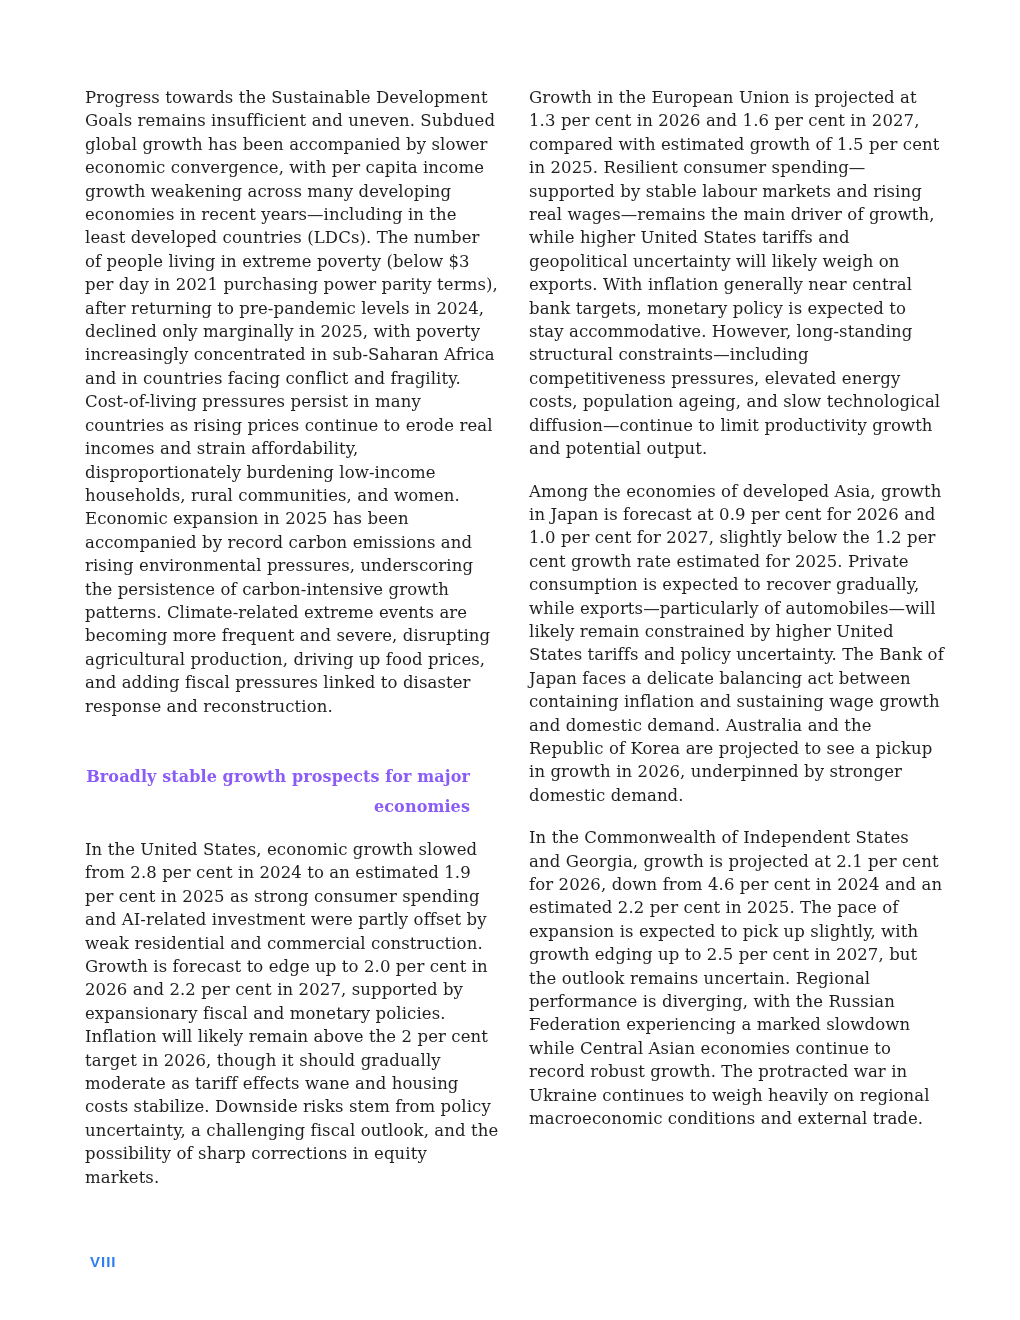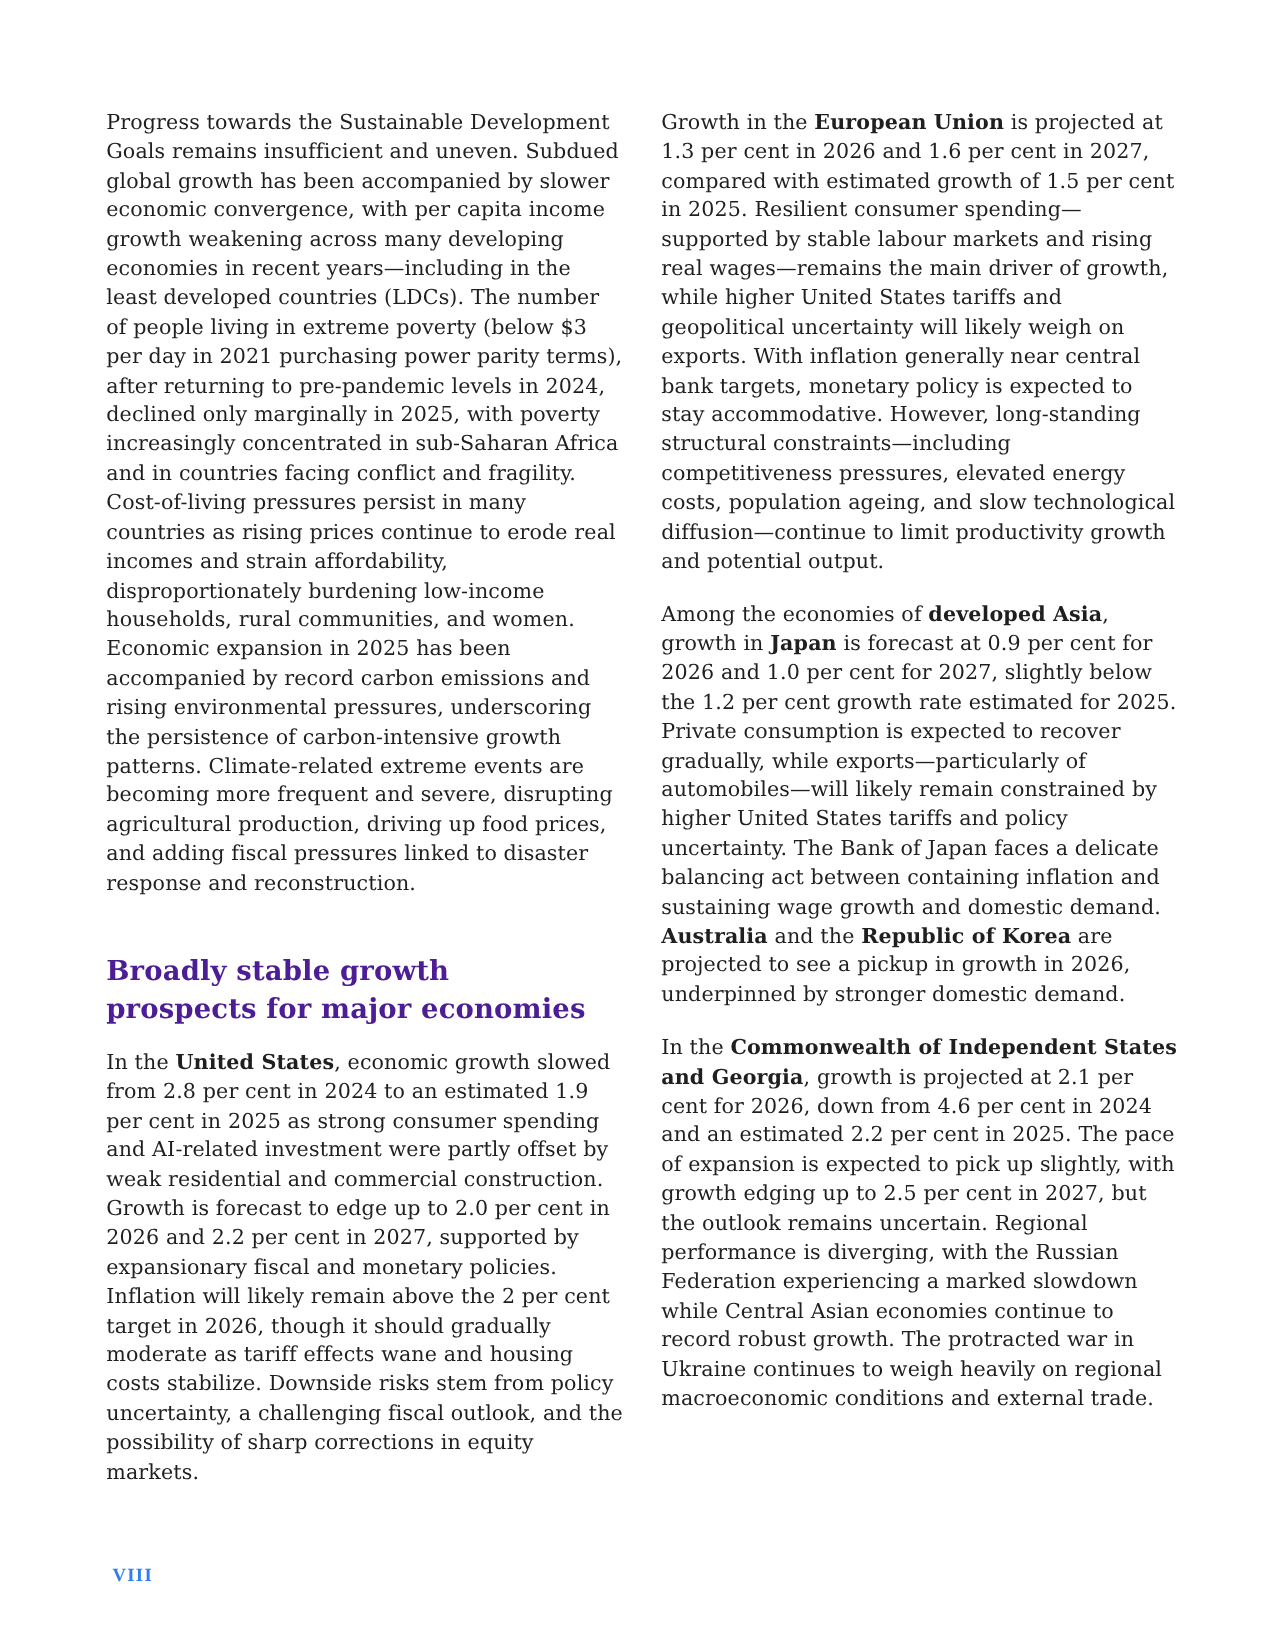--- a/index.html
+++ b/index.html
@@ -30,40 +30,41 @@
     flex: 0 0 416px;
   }
   .body-par {
     margin: 0 0 19px 0;
     font-size: 16.5px;
     line-height: 23.4px;
     text-align: left;
     letter-spacing: 0.1px;
   }
   .body-par strong {
-    font-weight: bold;
+    font-weight: normal;
   }
   .section-heading {
     margin: 44px 0 16px 0;
     max-width: 385px;
-    font-size: 22px;
+    font-size: 16px;
     line-height: 30px;
     font-weight: bold;
-    color: #4c1d95;
+    color: #8b5cf6;
     letter-spacing: 0.1px;
+    text-align: right;
   }
   .footer {
     position: absolute;
     left: 90px;
     top: 1253px;
     width: 855px;
     display: flex;
     justify-content: space-between;
     align-items: baseline;
-    font-family: Liberation Serif, serif;
+    font-family: Liberation Sans, sans-serif;
   }
   .page-number {
     font-size: 15px;
     font-weight: bold;
     letter-spacing: 1px;
     color: var(--footer-page-number, #2e7ef2);
   }
   .running-title {
     font-size: 14.5px;
     font-weight: normal;

